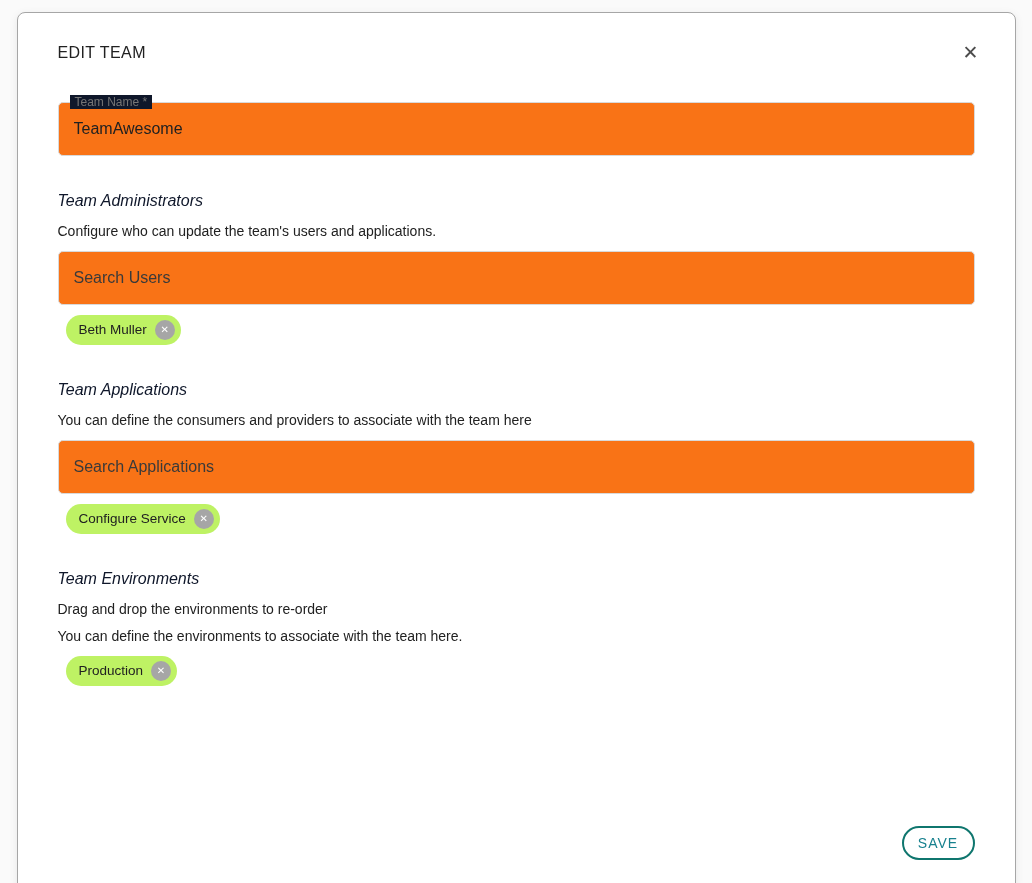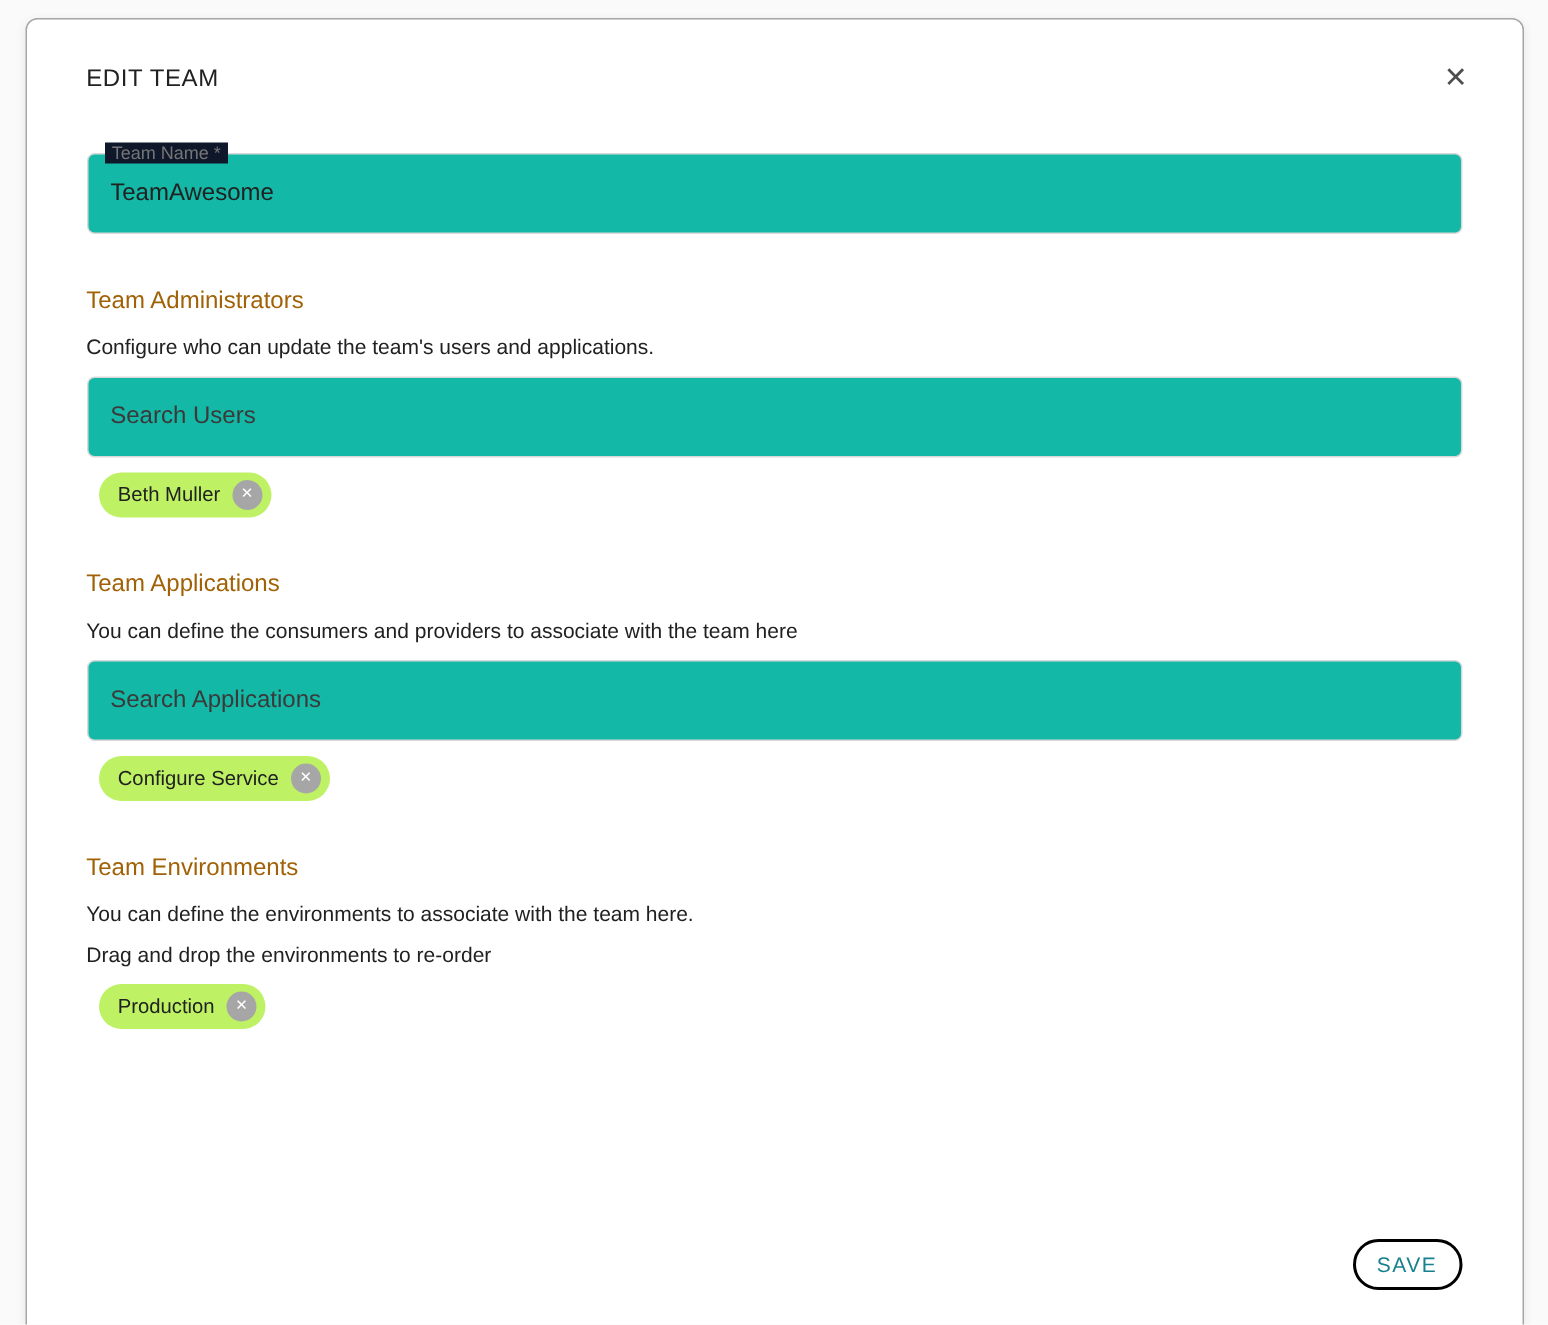--- a/index.html
+++ b/index.html
@@ -62,34 +62,35 @@
   }
   .outlined-input {
     width: 100%;
     height: 54px;
     border: 1px solid #d9d9d9;
     border-radius: 5px;
     padding: 0 15px;
     font-family: "Liberation Sans", sans-serif;
     font-size: 16px;
     color: #212121;
-    background: #14b8a6;
+    background: #f97316;
     outline: none;
   }
   .outlined-input::placeholder {
     color: #3a3a3a;
     opacity: 1;
   }
   .section { margin-bottom: 37px; }
   .section-heading {
     font-size: 16px;
     line-height: 16px;
     font-weight: 400;
     margin: 0 0 15px;
-    color: #a16207;
+    color: #0f172a;
+    font-style: italic;
   }
   .section-desc {
     font-size: 14px;
     line-height: 14px;
     margin: 0 0 13px;
     color: #212121;
   }
   .chip-row { margin: 10px 0 0 8px; }
   .chip {
     display: inline-flex;
@@ -120,21 +121,21 @@
   .dialog-footer {
     position: absolute;
     right: 40px;
     bottom: 31px;
   }
   .save-btn {
     height: 34px;
     min-width: 73px;
     padding: 0 14px;
     background: #ffffff;
-    border: 2px solid #000000;
+    border: 2px solid #0f766e;
     border-radius: 17px;
     color: #17818e;
     font-family: "Liberation Sans", sans-serif;
     font-size: 14px;
     font-weight: 500;
     letter-spacing: 1px;
     cursor: pointer;
   }
 </style>
 </head>
@@ -177,22 +178,22 @@
         <span class="chip-label">Configure Service</span>
         <span class="chip-remove">
           <span>✕</span>
         </span>
       </div>
     </div>
   </div>
 
   <div class="section">
     <h2 class="section-heading">Team Environments</h2>
+    <p class="section-desc">Drag and drop the environments to re-order</p>
     <p class="section-desc">You can define the environments to associate with the team here.</p>
-    <p class="section-desc">Drag and drop the environments to re-order</p>
     <div class="chip-row">
       <div class="chip">
         <span class="chip-label">Production</span>
         <span class="chip-remove">
           <span>✕</span>
         </span>
       </div>
     </div>
   </div>
 

